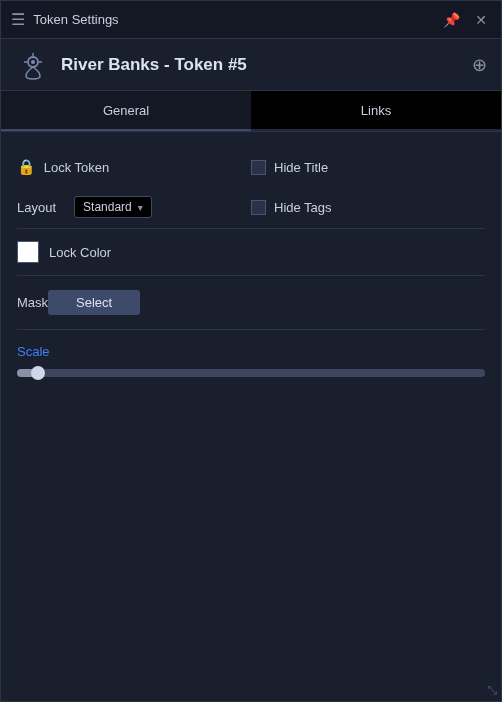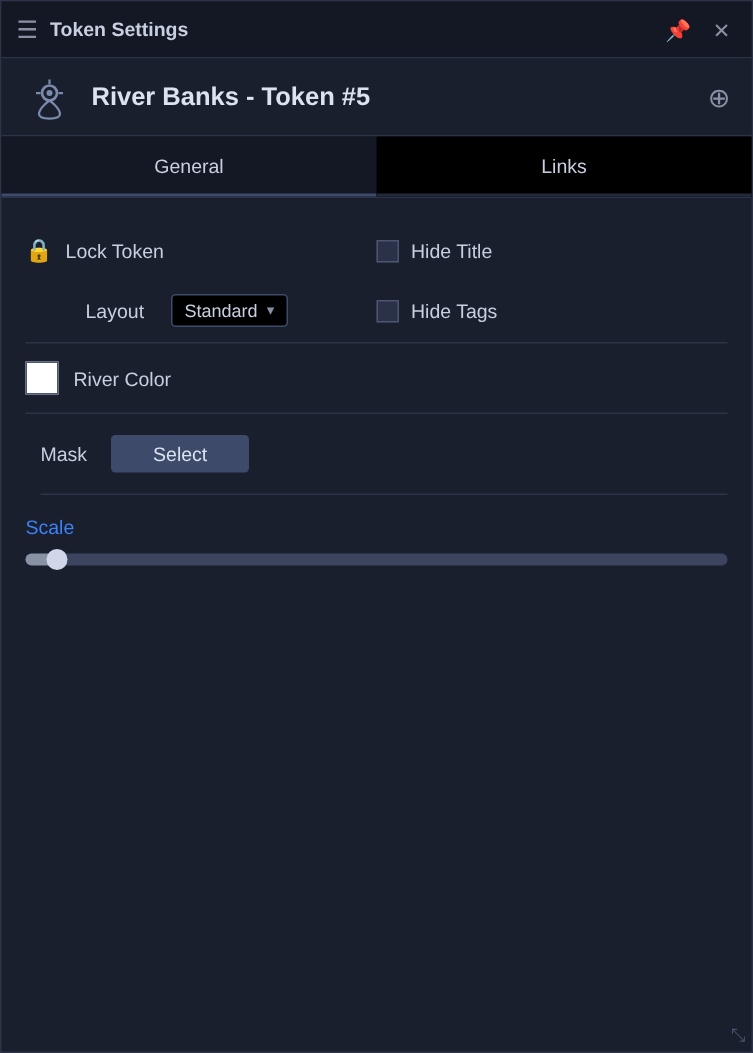--- a/index.html
+++ b/index.html
@@ -40,21 +40,21 @@
       font-size: 16px;
       color: #8892a4;
       margin-right: 8px;
       cursor: pointer;
     }
 
     .title-bar-title {
       flex: 1;
       font-size: 13px;
       color: #c8cfe0;
-      font-weight: 700;
+      font-weight: 400;
     }
 
     .title-bar-pin-icon {
       font-size: 14px;
       color: #8892a4;
       margin-right: 10px;
       cursor: pointer;
     }
 
     .title-bar-close-icon {
@@ -188,21 +188,20 @@
       align-items: center;
       justify-content: center;
       cursor: pointer;
       flex-shrink: 0;
     }
 
     .layout-label {
       font-size: 13px;
       color: #c8cfe0;
       margin-right: 10px;
-      margin-left: 40px;
     }
 
     .layout-dropdown {
       background: #000000;
       border: 1px solid #3d4a6a;
       border-radius: 3px;
       padding: 3px 8px;
       color: #c8cfe0;
       font-size: 12px;
       display: flex;
@@ -237,23 +236,22 @@
     .font-color-label {
       font-size: 13px;
       color: #c8cfe0;
     }
 
     
     .mask-section {
       display: flex;
       align-items: center;
       padding: 14px 0;
-      gap: 16px;
-      border-bottom: 1px solid #2d3448;
-      margin-left: 10px;
+      gap: 0;
+      border-bottom: 1px solid #2d3448;
     }
 
     .mask-label {
       font-size: 13px;
       color: #c8cfe0;
     }
 
     .select-button {
       background: #3d4a6a;
       border: none;
@@ -365,21 +363,21 @@
         </div>
       </div>
       <div class="right-col">
         <div class="checkbox"></div>
         <span class="label-text">Hide Tags</span>
       </div>
     </div>
 
     <div class="font-color-section">
       <div class="color-swatch"></div>
-      <span class="font-color-label">River Color</span>
+      <span class="font-color-label">Lock Color</span>
     </div>
 
     <div class="mask-section">
       <span class="mask-label">Mask</span>
       <button class="select-button">Select</button>
     </div>
 
     <div class="scale-section">
       <div class="scale-label">Scale</div>
       <div class="slider-track">

